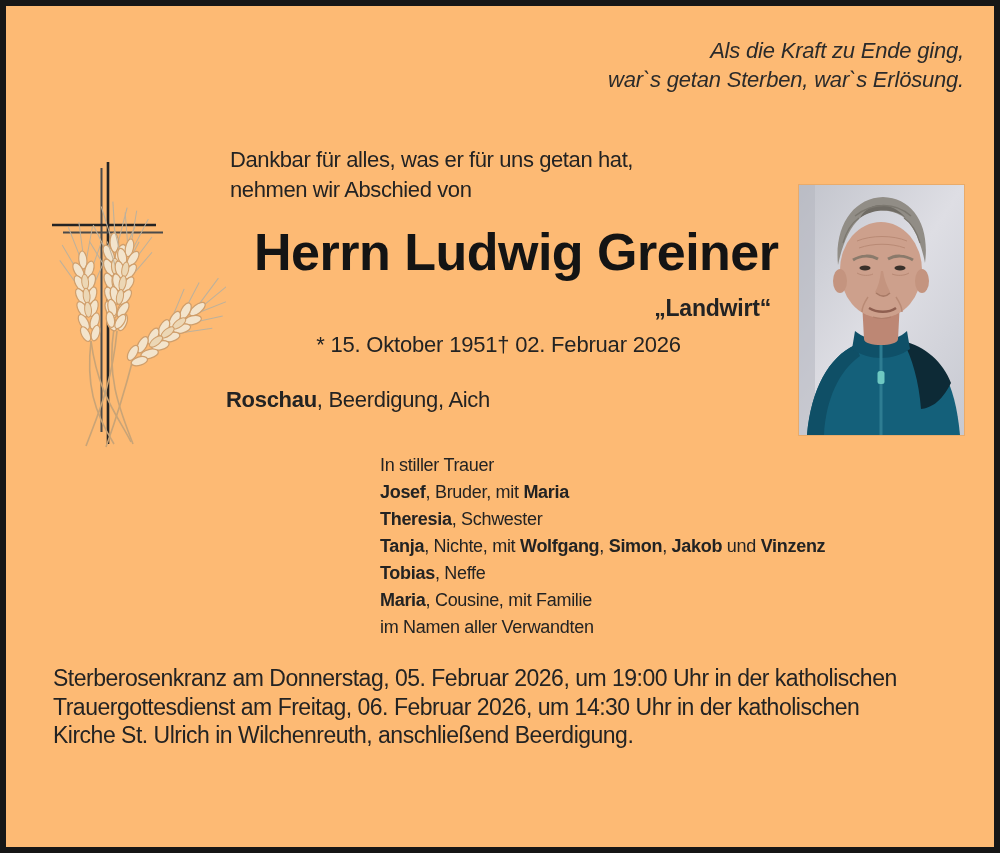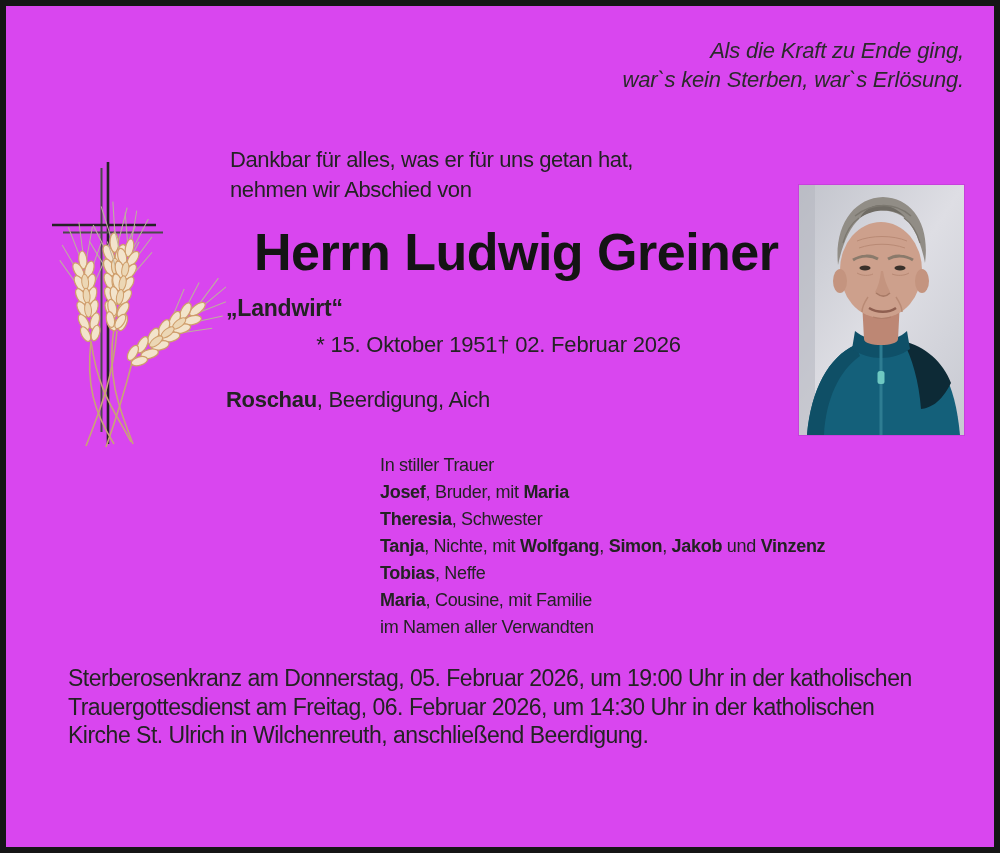--- a/index.html
+++ b/index.html
@@ -1,20 +1,20 @@
 <!DOCTYPE html>
 <html lang="de"><head>
 <meta charset="utf-8">
 <style>
   html,body{margin:0;padding:0;background:#ffffff;}
   .sheet{
     position:relative;
     width:1000px;height:853px;
     box-sizing:border-box;
-    background:#d946ef;
+    background:#fdba74;
     border:6px solid #161616;
     font-family:"Liberation Sans", sans-serif;
     color:#232323;
     overflow:hidden;
   }
   .abs{position:absolute;}
   .quote{
     right:30px;top:30px;
     text-align:right;
     font-style:italic;
@@ -31,39 +31,39 @@
     left:220px;top:219px;
     font-size:52px;line-height:54px;
     font-weight:bold;
     letter-spacing:-0.5px;
     color:#141414;
     white-space:nowrap;
     margin-left:28px;
   }
   .centercol{
     left:220px;top:289px;width:545px;
-    text-align:left;
+    text-align:right;
   }
   .occupation{font-size:23px;font-weight:bold;letter-spacing:-0.2px;}
   .dates{
     margin-top:10px;
     font-size:22px;letter-spacing:-0.2px;
     display:flex;justify-content:center;
   }
   .places{
     left:220px;top:381px;
     font-size:22px;letter-spacing:-0.3px;
   }
   .mourners{
     left:374px;top:446px;
     font-size:18px;line-height:27px;
     letter-spacing:-0.3px;
   }
   .services{
-    left:62px;top:658px;
+    left:47px;top:658px;
     font-size:23px;line-height:28.5px;
     letter-spacing:-0.5px;
   }
   .thanks{
     left:57px;top:799px;
     font-size:22px;letter-spacing:-0.5px;
   }
   .b{font-weight:bold;}
   .illustration{left:30px;top:138px;width:190px;height:312px;}
   .photo{
@@ -72,21 +72,21 @@
   }
   svg{display:block;}
 </style>
 </head>
 <body>
 
 <div class="sheet">
 
   <div class="abs quote">
     <div>Als die Kraft zu Ende ging,</div>
-    <div>war`s kein Sterben, war`s Erlösung.</div>
+    <div>war`s getan Sterben, war`s Erlösung.</div>
   </div>
 
   <div class="abs illustration">
     <svg viewBox="0 0 190 312" width="190" height="312">
       <defs>
         <g id="ear">
           <path d="M-1,10 L-11,-26 M1,6 L0,-30 M3,10 L13,-24 M-4,24 L-19,-9 M5,24 L20,-7 M-5,38 L-23,6 M6,38 L23,8" stroke="#bdb19c" stroke-width="1" fill="none"></path>
           <ellipse cx="0" cy="8" rx="4" ry="9" fill="#f3e4cc" stroke="#cf9e6b" stroke-width="1.2"></ellipse>
           <ellipse cx="-5.5" cy="18" rx="4.2" ry="8.5" transform="rotate(-24 -5.5 18)" fill="#f3e4cc" stroke="#cf9e6b" stroke-width="1.2"></ellipse>
           <ellipse cx="5.5" cy="18" rx="4.2" ry="8.5" transform="rotate(24 5.5 18)" fill="#f3e4cc" stroke="#cf9e6b" stroke-width="1.2"></ellipse>

